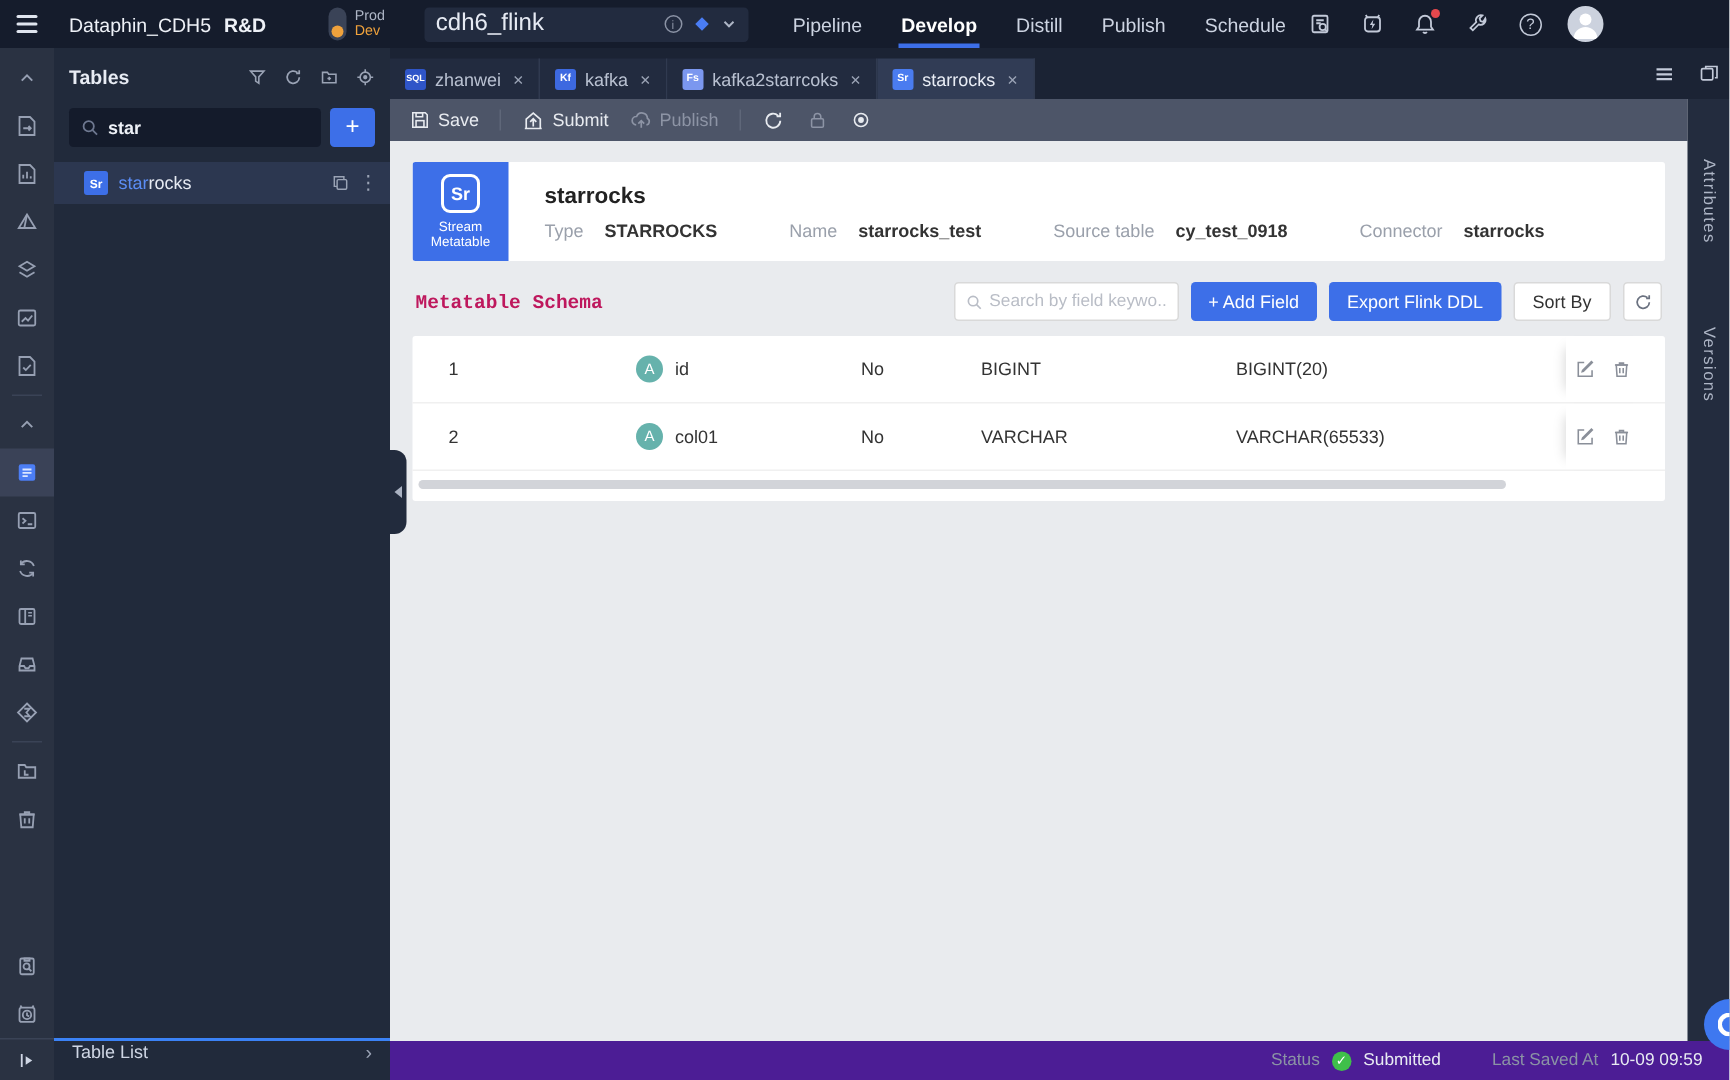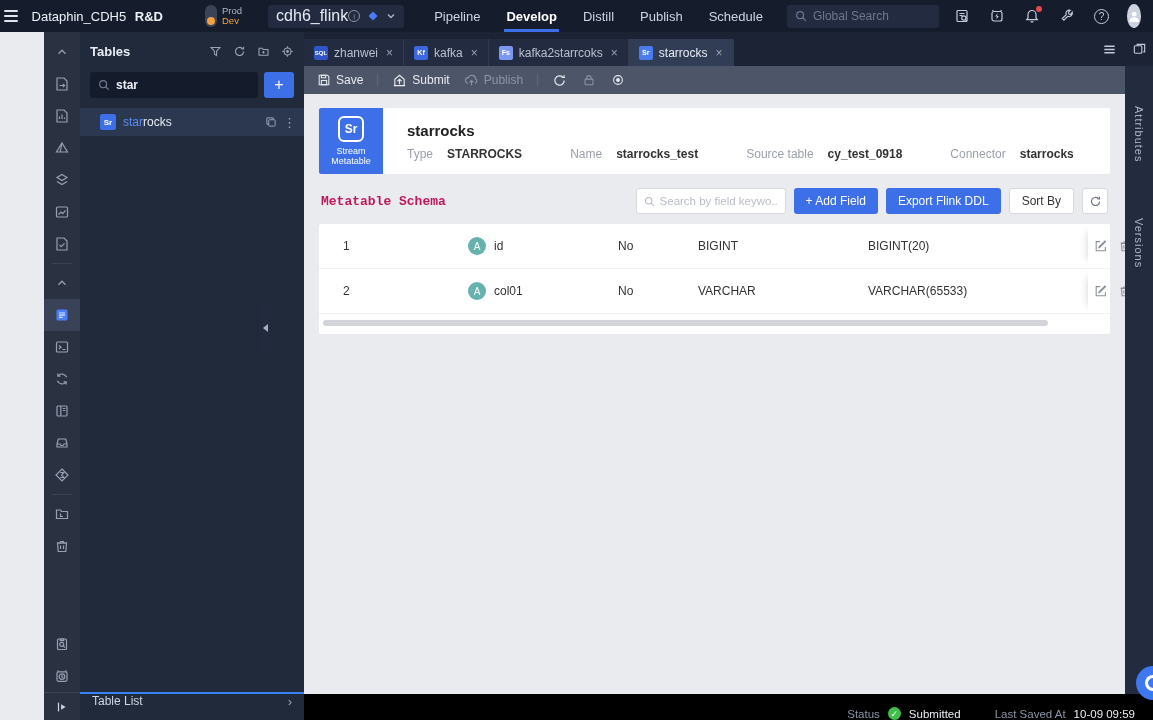--- a/index.html
+++ b/index.html
@@ -28,21 +28,21 @@
   .nav-item.active::after { content:""; position:absolute; left:-2px; right:-2px; bottom:0; height:3px; background:#3d6fe8; }
   .gsearch { margin-left:24px; width:243px; height:23px; background:#222b3f; border-radius:3px; display:flex; align-items:center; padding:0 8px; gap:6px; }
   .gsearch input { background:transparent; border:0; outline:none; color:#dfe4ee; font-size:12px; width:100%; font-family:inherit; }
   .gsearch input::placeholder { color:#6e7890; }
   .tb-icons { display:flex; align-items:center; gap:17px; margin-left:14px; }
   .tb-icon { position:relative; width:18px; height:18px; display:flex; align-items:center; justify-content:center; cursor:pointer; color:#c3cad9; }
   .red-dot { position:absolute; top:-1px; right:-1px; width:6px; height:6px; border-radius:50%; background:#e5484d; }
   .avatar { width:24px; height:24px; border-radius:50%; background:#ccd2de; margin:0 12px 0 16px; overflow:hidden; display:flex; align-items:center; justify-content:center; cursor:pointer; }
 
   
-  .shell { flex:1; display:flex; position:relative; min-height:0;padding-left:44px; }
+  .shell { flex:1; display:flex; position:relative; min-height:0; }
 
   
   .rail { width:36px; background:#2a3242; display:flex; flex-direction:column; align-items:center; padding-top:4px; flex:0 0 36px; }
   .ri { width:36px; height:32px; display:flex; align-items:center; justify-content:center; color:#97a0b3; cursor:pointer; flex:0 0 auto; }
   .ri.active { background:#3a4257; }
   .rail-div { width:20px; border-top:1px solid #3a4356; margin:3px 0; flex:0 0 auto; }
   .rail-sp { flex:1 1 auto; }
   .rail-bottom { height:28px; width:36px; display:flex; align-items:center; justify-content:center; color:#cfd6e4; border-top:1px solid #3a4356; cursor:pointer; flex:0 0 28px; }
 
   
@@ -118,21 +118,21 @@
   .grid-head { min-height:46px; border-bottom:1px solid #ececec; color:#555; font-size:12px; }
   .grid-head .cell { padding:6px 8px 6px 0; }
   .cell-actions { padding-right:10px; word-break:break-all; max-width:52px; }
   .grid-row { height:45px; border-bottom:1px solid #f0f0f0; color:#333; font-size:12px; }
   .grid-row .cell { padding-right:8px; display:flex; align-items:center; gap:8px; }
   .abadge { width:18px; height:18px; border-radius:50%; background:#66b2ac; color:#fff; font-size:10px; display:flex; align-items:center; justify-content:center; flex:0 0 18px; }
   .row-actions { display:flex; gap:10px; color:#8a8f99; justify-content:flex-start; box-shadow:-8px 0 8px -8px rgba(0,0,0,.18); height:100%; align-items:center; padding-left:6px; }
   .row-actions .act { width:14px; height:14px; cursor:pointer; }
   .hscroll { height:6px; background:#d2d4d9; border-radius:3px; width:725px; margin:6px 0 0 4px; cursor:pointer; }
 
-  .statusbar { height:26px; background:#000000; display:flex; align-items:flex-end; justify-content:flex-end; gap:8px; padding-right:18px; color:#8b93a5; font-size:11.5px; flex:0 0 26px; }
+  .statusbar { height:26px; background:#4c1d95; display:flex; align-items:center; justify-content:flex-end; gap:8px; padding-right:18px; color:#8b93a5; font-size:11.5px; flex:0 0 26px; }
   .statusbar .v { color:#e8ebf2; }
   .statusbar .gap { width:18px; }
   .ok-circ { width:13px; height:13px; border-radius:50%; background:#3fbf4a; color:#fff; font-size:9px; display:flex; align-items:center; justify-content:center; }
 
   .rightstrip { width:28px; background:#232c3e; flex:0 0 28px; display:flex; flex-direction:column; align-items:center; padding-top:40px; gap:56px; }
   .vtab { writing-mode:vertical-rl; color:#aeb6c6; font-size:11px; letter-spacing:1px; cursor:pointer; }
 
   .float-help { position:absolute; right:-17px; bottom:20px; width:34px; height:34px; border-radius:50%; background:#3e78f0; z-index:40; display:flex; align-items:center; justify-content:center; cursor:pointer; }
   .float-help i { width:16px; height:16px; border:3px solid #fff; border-radius:50%; border-right-color:transparent; display:block; }
 
@@ -178,29 +178,20 @@
         </span>
       </span>
     </div>
     <nav class="tb-nav">
       <a class="nav-item">Pipeline</a>
       <a class="nav-item active">Develop</a>
       <a class="nav-item">Distill</a>
       <a class="nav-item">Publish</a>
       <a class="nav-item">Schedule</a>
     </nav>
-    <div class="gsearch">
-      <span>
-        <svg width="12" height="12" viewBox="0 0 14 14">
-            <circle cx="6" cy="6" r="4" fill="none" stroke="#6e7890" stroke-width="1.4"></circle>
-            <path d="M9 9l3.5 3.5" stroke="#6e7890" stroke-width="1.4"></path>
-          </svg>
-      </span>
-      <input placeholder="Global Search" style="">
-    </div>
     <div class="tb-icons">
       <span class="tb-icon">
         <svg width="16" height="16" viewBox="0 0 16 16" fill="none" stroke="#c3cad9" stroke-width="1.2">
             <rect x="3" y="2.5" width="10" height="11" rx="1"></rect>
             <path d="M5.5 5.5h5M5.5 7.5h3"></path>
             <circle cx="9.8" cy="10" r="2.1"></circle>
             <path d="M11.3 11.5l1.6 1.6"></path>
           </svg>
       </span>
       <span class="tb-icon">

